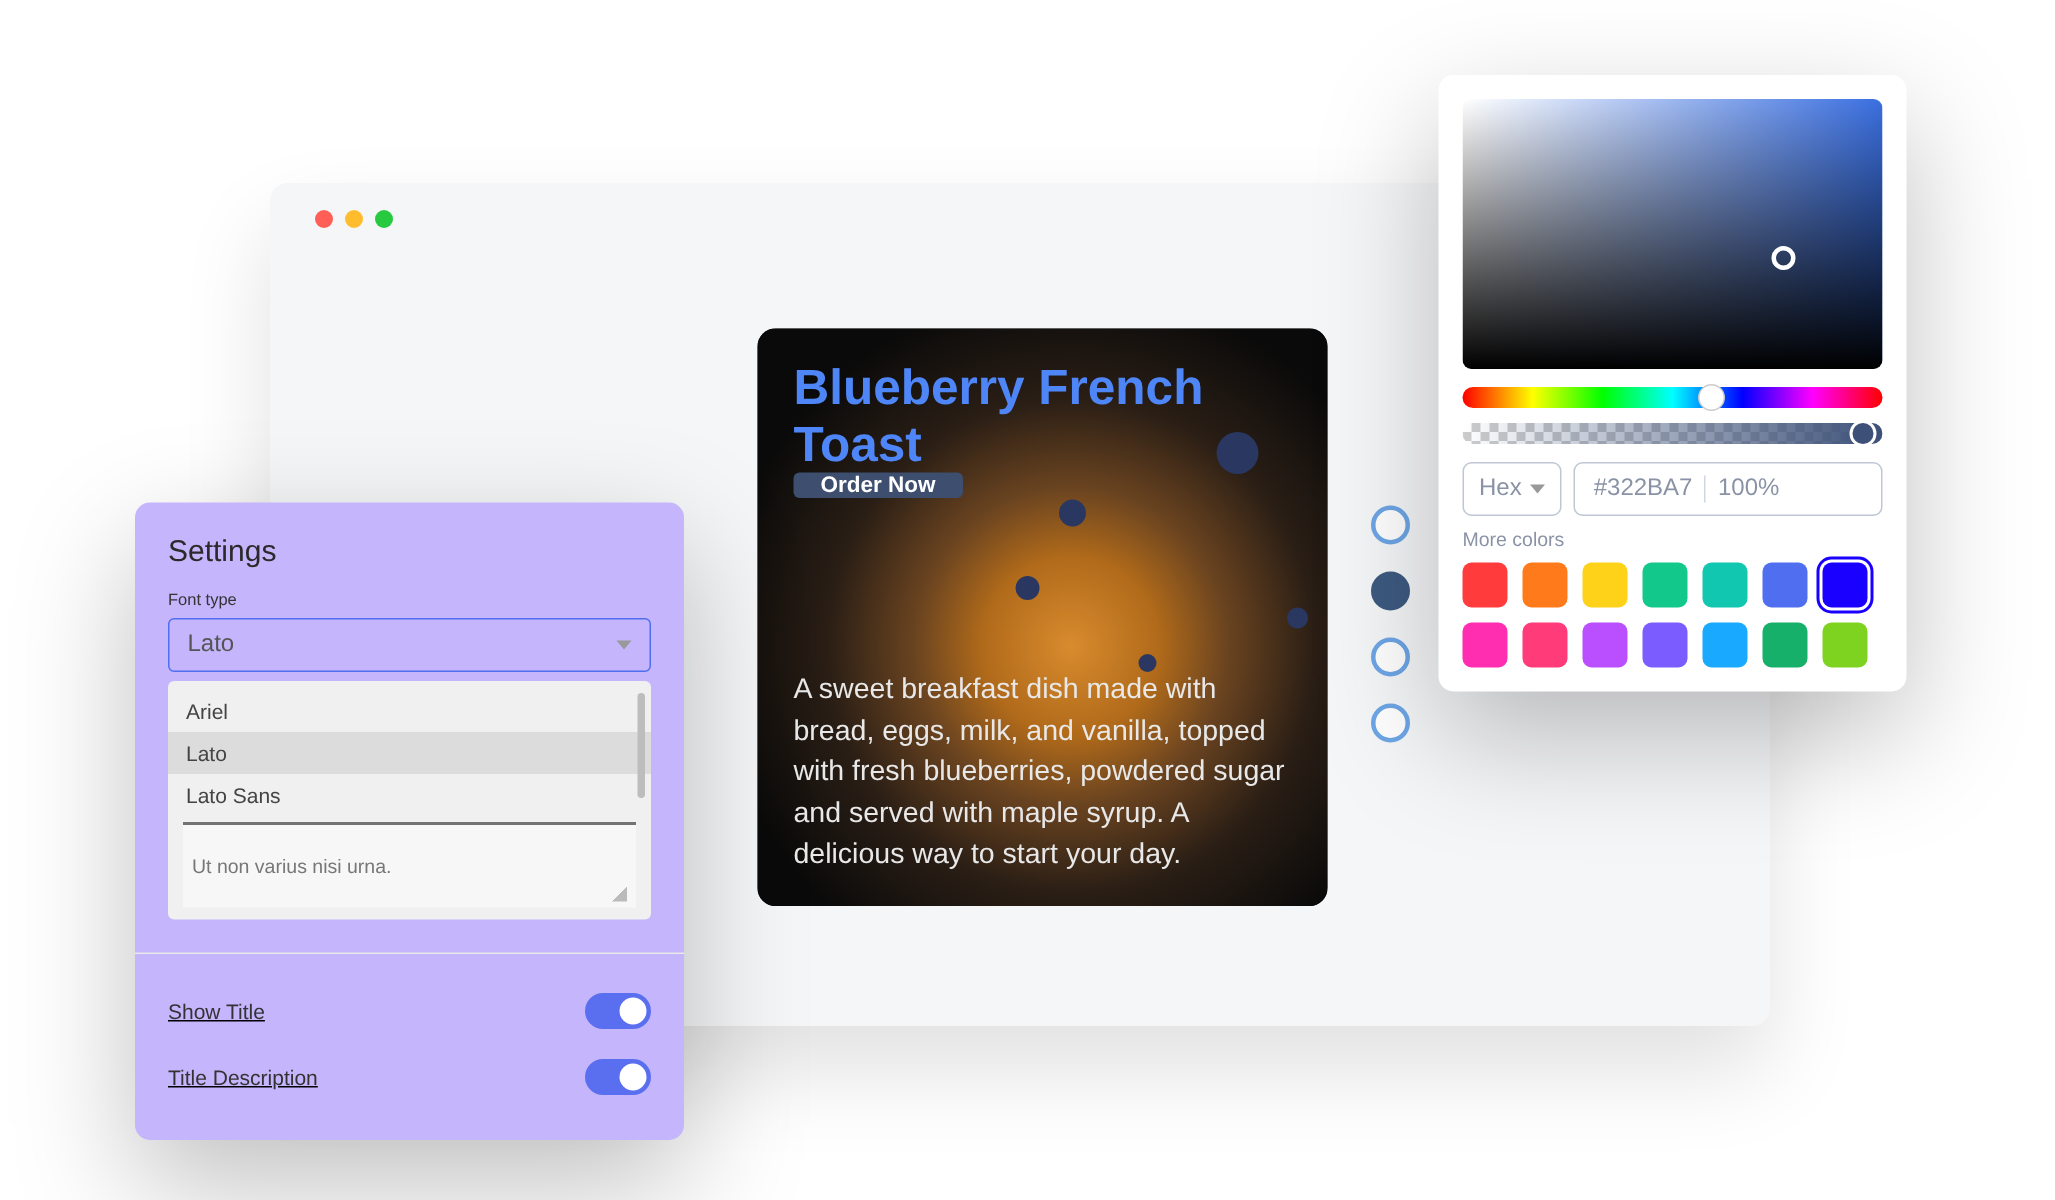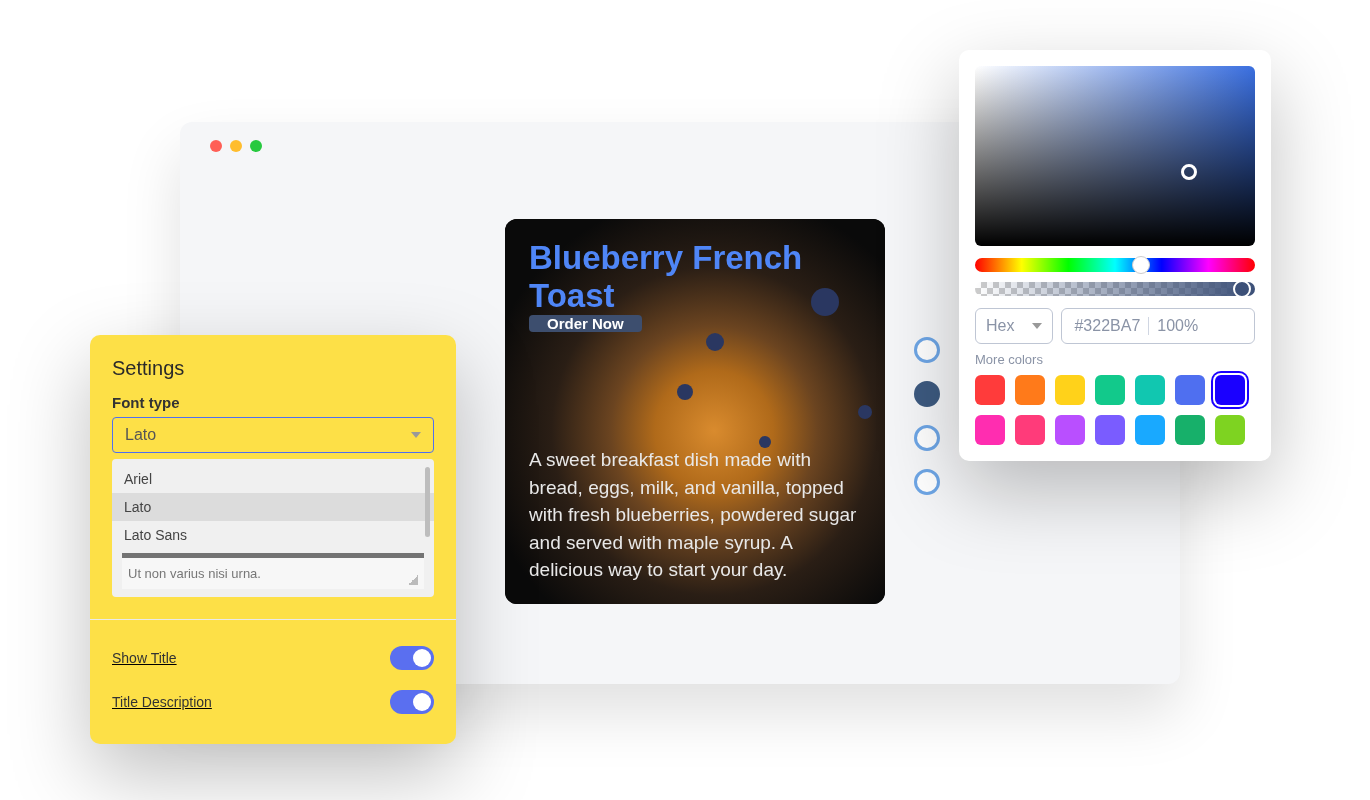--- a/index.html
+++ b/index.html
@@ -21,47 +21,47 @@
 .product-title { color: #4f86f7; font-size: 33px; font-weight: 700; }
 .order-btn { background: #3d4e6e; color: #fff; border: none; border-radius: 4px; padding: 0 18px; font-size: 15px; font-weight: 600; width: fit-content; cursor: pointer; }
 .product-desc { margin-top: auto; font-size: 19px; line-height: 1.45; color: #e8e8e8; }
 
 
 .step-col { position: absolute; left: 914px; top: 337px; display: flex; flex-direction: column; gap: 18px; }
 .step-circle { width: 26px; height: 26px; border-radius: 50%; border: 3px solid #6ea6e6; background: #fff; }
 .step-circle.filled { background: #3d5a80; border-color: #3d5a80; }
 
 
-.settings-panel { position: absolute; left: 90px; top: 335px; width: 366px; background: #fde047; border-radius: 10px; box-shadow: 0 30px 80px rgba(0,0,0,0.25); padding: 22px 22px 20px; }
+.settings-panel { position: absolute; left: 90px; top: 335px; width: 366px; background: #c4b5fd; border-radius: 10px; box-shadow: 0 30px 80px rgba(0,0,0,0.25); padding: 22px 22px 20px; }
 .settings-title { font-size: 20px; font-weight: 500; color: #2a2a2a; margin-bottom: 14px; }
-.field-label { font-size: 15px; font-weight: 700; color: #333; margin-bottom: 6px; }
+.field-label { font-size: 11px; font-weight: 400; color: #333; margin-bottom: 6px; }
 .dropdown { border: 1.5px solid #4f6ff0; border-radius: 4px; padding: 8px 12px; display: flex; align-items: center; justify-content: space-between; color: #555; cursor: pointer; }
 .chev { width: 0; height: 0; border-left: 5px solid transparent; border-right: 5px solid transparent; border-top: 6px solid #999; }
 .options-box { margin-top: 6px; background: #f0f0f0; border-radius: 4px; padding: 6px 0 8px; position: relative; }
 .option { padding: 6px 12px; font-size: 14px; color: #444; cursor: pointer; }
 .option.selected { background: #dcdcdc; }
-.textarea-line { margin: 4px 10px 0; padding: 8px 6px; font-size: 13px; color: #777; background: #f7f7f7; border-top: 5px solid #737373; position: relative; }
+.textarea-line { margin: 4px 10px 0; padding: 20px 6px; font-size: 13px; color: #777; background: #f7f7f7; border-top: 2px solid #737373; position: relative; }
 .textarea-line::after { content:""; position:absolute; right:6px; bottom:4px; width:10px; height:10px; background: linear-gradient(135deg, transparent 50%, #bbb 50%); }
 .scroll-thumb { position: absolute; right: 4px; top: 8px; width: 5px; height: 70px; background: #bdbdbd; border-radius: 3px; }
 .divider { height: 1px; background: #eaeaea; margin: 22px -22px 16px; }
 .toggle-row { display: flex; align-items: center; justify-content: space-between; padding: 10px 0; text-decoration: underline; }
 .toggle-label { font-size: 14px; color: #333; }
 .toggle { width: 44px; height: 24px; border-radius: 12px; background: #5a6ff0; position: relative; cursor: pointer; }
 .toggle::after { content:""; position:absolute; right:3px; top:3px; width:18px; height:18px; border-radius:50%; background:#fff; }
 
 
 .picker-panel { position: absolute; left: 959px; top: 50px; width: 312px; background: #fff; border-radius: 10px; box-shadow: 0 30px 80px rgba(0,0,0,0.25); padding: 16px; }
 .color-area { width: 100%; height: 180px; border-radius: 6px; background: linear-gradient(to top, #000, rgba(0,0,0,0)), linear-gradient(to right, #fff, #3a6fe0); position: relative; cursor: crosshair; }
 .picker-cursor { position: absolute; width: 16px; height: 16px; border: 3px solid #fff; border-radius: 50%; right: 58px; top: 98px; }
 .hue-bar { margin-top: 12px; height: 14px; border-radius: 7px; background: linear-gradient(to right, #ff0000, #ffff00, #00ff00, #00ffff, #0000ff, #ff00ff, #ff0000); position: relative; cursor: pointer; }
 .hue-handle { position: absolute; left: 56%; top: -2px; width: 18px; height: 18px; border-radius: 50%; background: #fff; border: 1px solid #ccc; }
 .alpha-bar { margin-top: 10px; height: 14px; border-radius: 7px; background-image: linear-gradient(to right, rgba(60,80,120,0) 0%, #3c5078 100%), repeating-conic-gradient(#ccc 0% 25%, #fff 0% 50%); background-size: auto, 12px 12px; position: relative; cursor: pointer; }
 .alpha-handle { position: absolute; right: 4px; top: -2px; width: 18px; height: 18px; border-radius: 50%; background: #3c5078; border: 2px solid #fff; }
 .hex-row { display: flex; gap: 8px; margin-top: 12px; }
-.hex-select { border: 1.5px solid #bfc6d4; border-radius: 6px; padding: 8px 10px; display: flex; align-items: center; gap: 18px; color: #8a93a6; cursor: pointer; }
+.hex-select { border: 1.5px solid #bfc6d4; border-radius: 6px; padding: 8px 10px; display: flex; align-items: center; gap: 6px; color: #8a93a6; cursor: pointer; }
 .hex-input { flex: 1; border: 1.5px solid #bfc6d4; border-radius: 6px; padding: 8px 12px; display: flex; align-items: center; color: #8a93a6; gap: 8px; }
 .hex-sep { width: 1px; height: 18px; background: #d0d6e2; }
 .more-label { margin-top: 8px; font-size: 13px; color: #8a93a6; }
 .swatch-grid { margin-top: 8px; display: grid; grid-template-columns: repeat(7, 30px); gap: 10px; }
 .swatch { width: 30px; height: 30px; border-radius: 6px; cursor: pointer; }
 .swatch.selected { box-shadow: 0 0 0 2px #fff, 0 0 0 4px #1a00ff; }
 </style>
 </head>
 <body>
 

